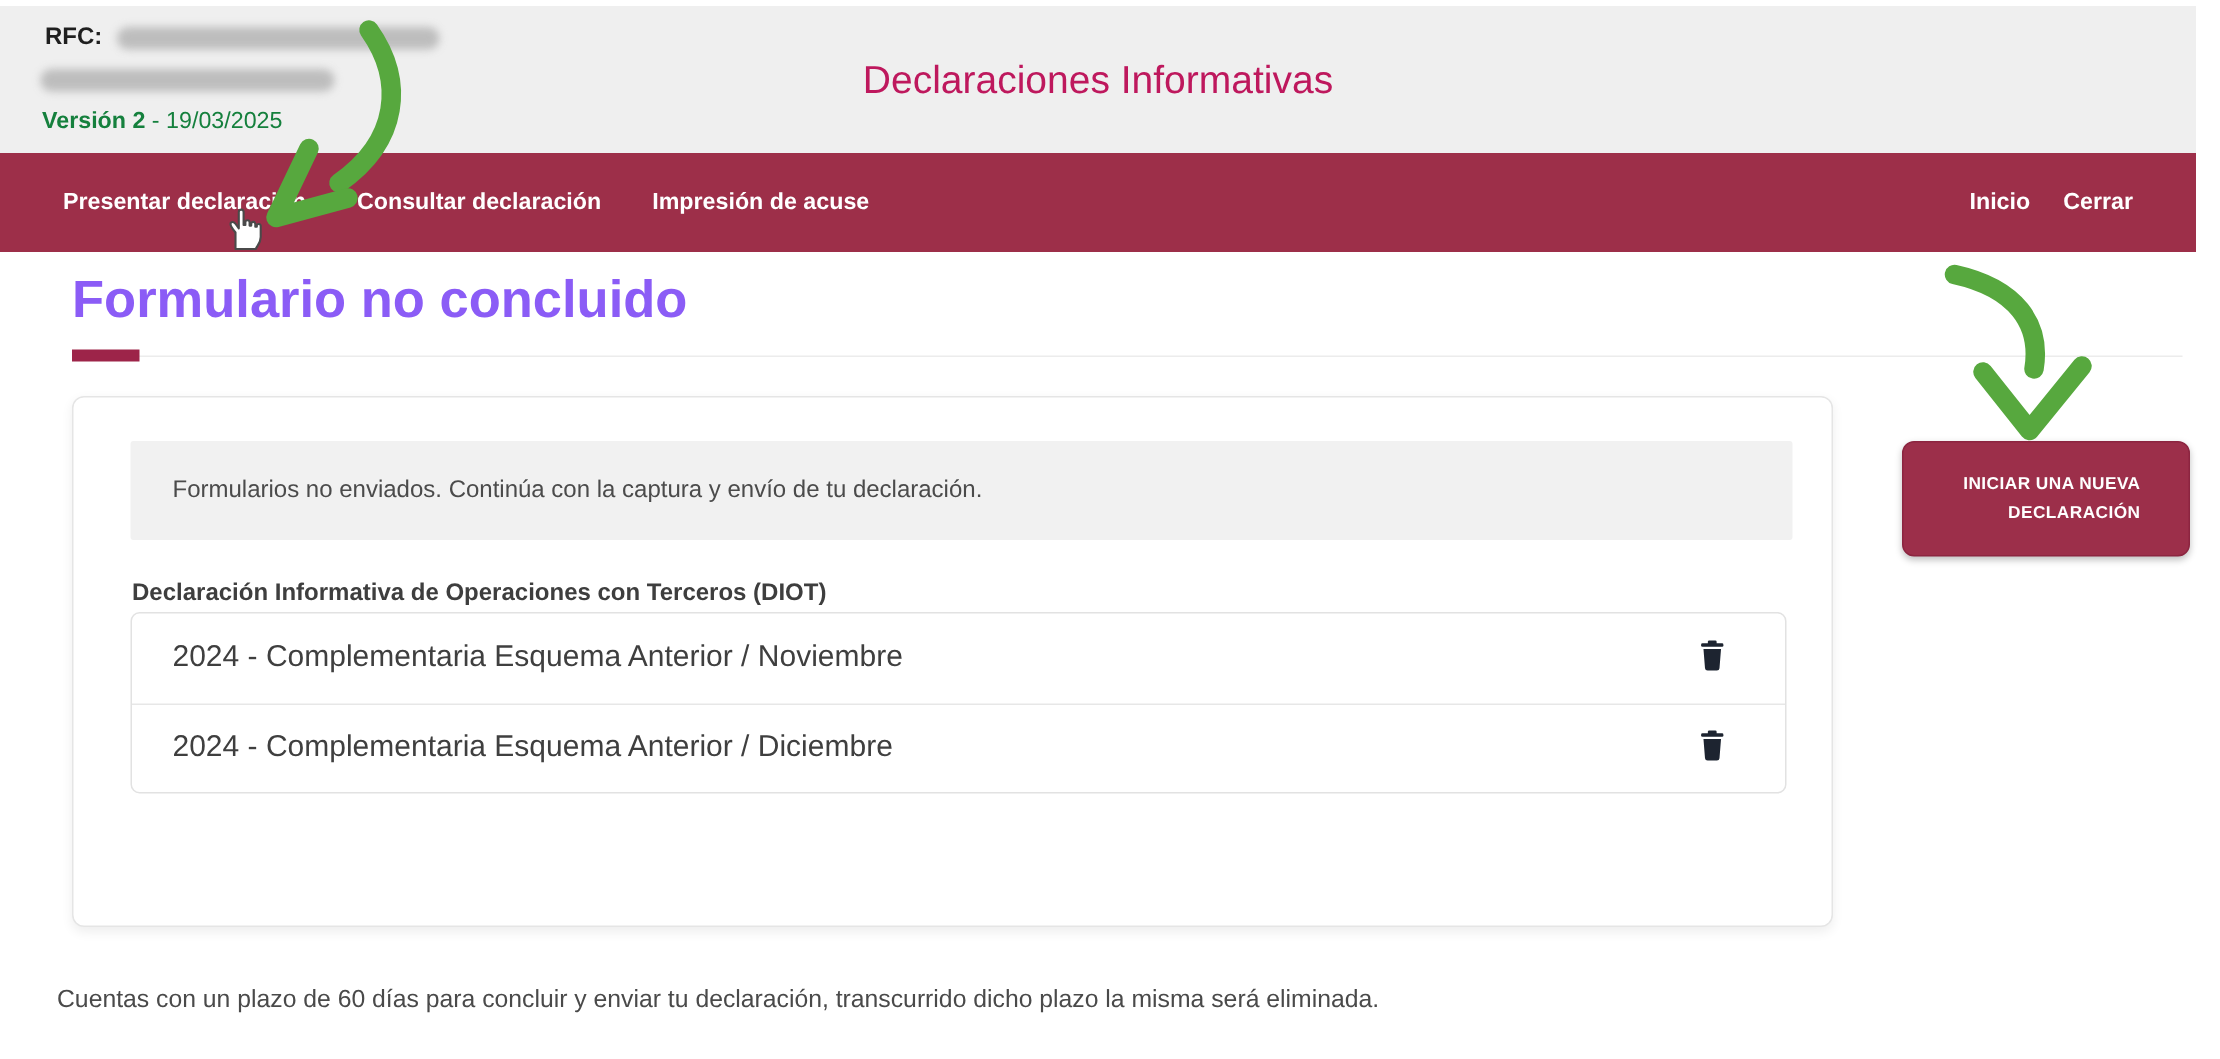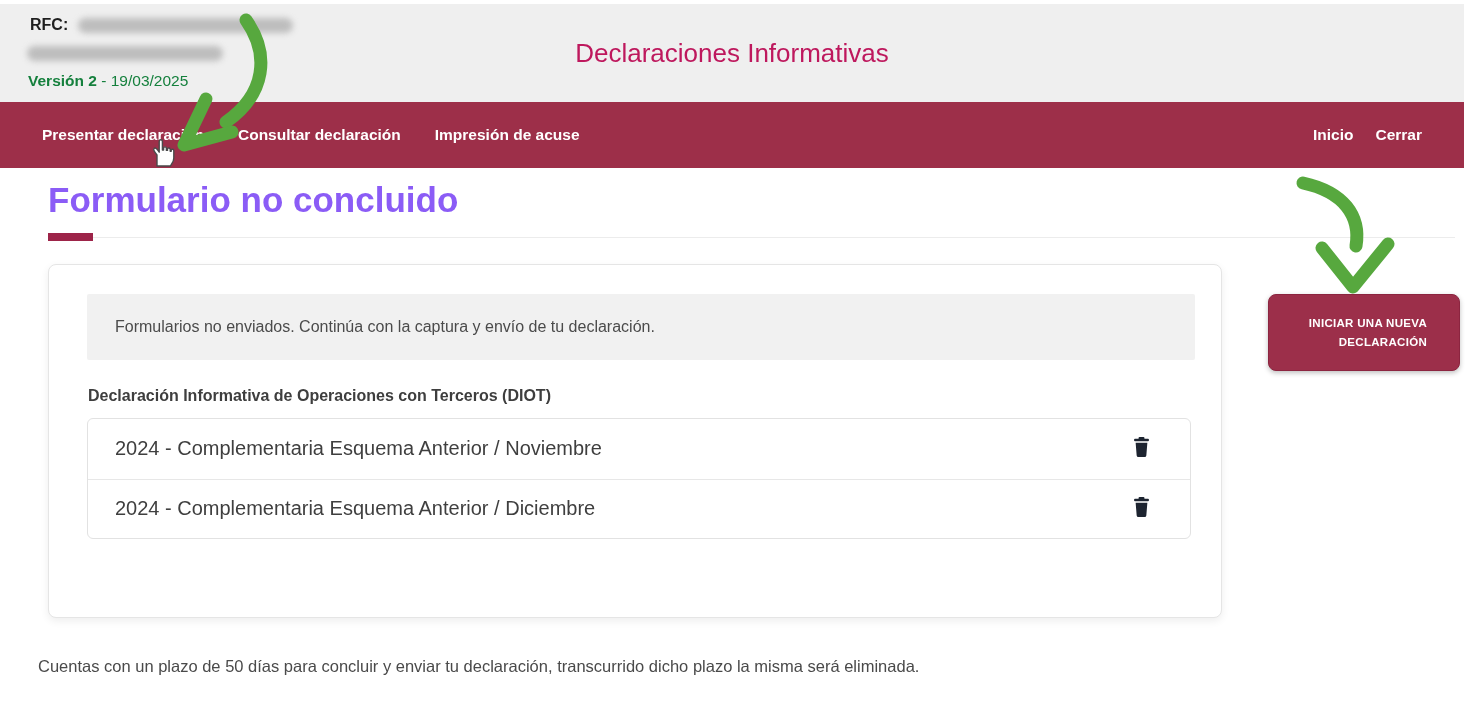--- a/index.html
+++ b/index.html
@@ -87,21 +87,21 @@
   .info-box {
     margin: 29px 26px 0 26px;
     height: 66px;
     background: #f1f1f1;
     border-radius: 2px;
     display: flex; align-items: center;
     padding-left: 28px;
     font-size: 16px; color: #4b4b4b;
   }
   .list-title {
-    margin: 27px 0 13px 27px;
+    margin: 27px 0 3px 27px;
     font-size: 16px; font-weight: bold; color: #3e3e3e;
   }
   .list-group {
     margin: 0 30px 0 26px;
     border: 1px solid #e2e2e2;
     border-radius: 6px;
     background: #ffffff;
   }
   .list-row {
     height: 59.5px;
@@ -213,21 +213,21 @@
       </div>
 
 
     </div>
   </section>
 
   <button class="new-decl-btn">
     <span>INICIAR UNA NUEVA DECLARACIÓN</span>
   </button>
 
-  <p class="footer-note">Cuentas con un plazo de 50 días para concluir y enviar tu declaración, transcurrido dicho plazo la misma será eliminada.</p>
+  <p class="footer-note">Cuentas con un plazo de 60 días para concluir y enviar tu declaración, transcurrido dicho plazo la misma será eliminada.</p>
 
   <svg class="deco" viewBox="0 0 1480 706">
 
     <g>
       <path d="M246,20 C270,54 266,94 226,122" fill="none" stroke="#57a83e" stroke-width="13" stroke-linecap="round"></path>
       <polyline points="206,99 184,145 232,132" fill="none" stroke="#57a83e" stroke-width="13" stroke-linecap="round" stroke-linejoin="round"></polyline>
     </g>
 
     <g>
       <path d="M1303,183 C1344,192 1361,216 1356,246" fill="none" stroke="#57a83e" stroke-width="13" stroke-linecap="round"></path>

